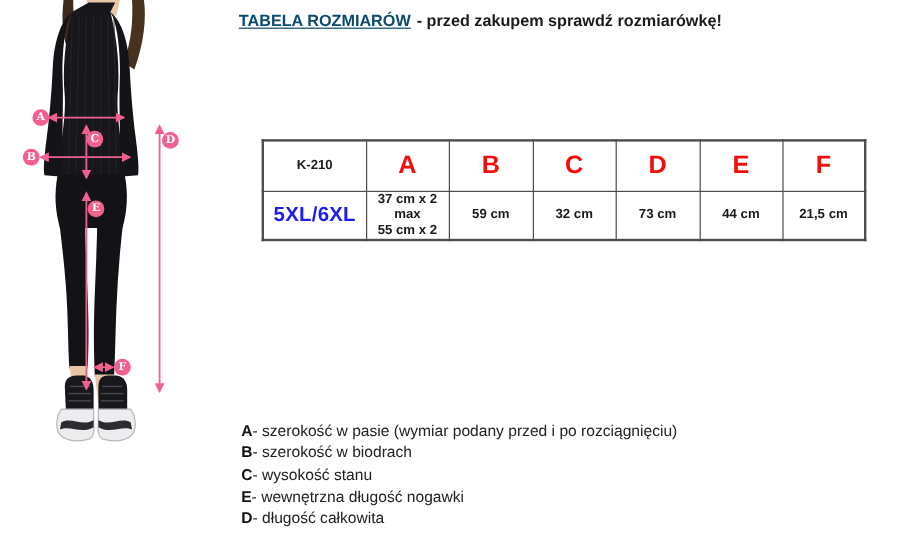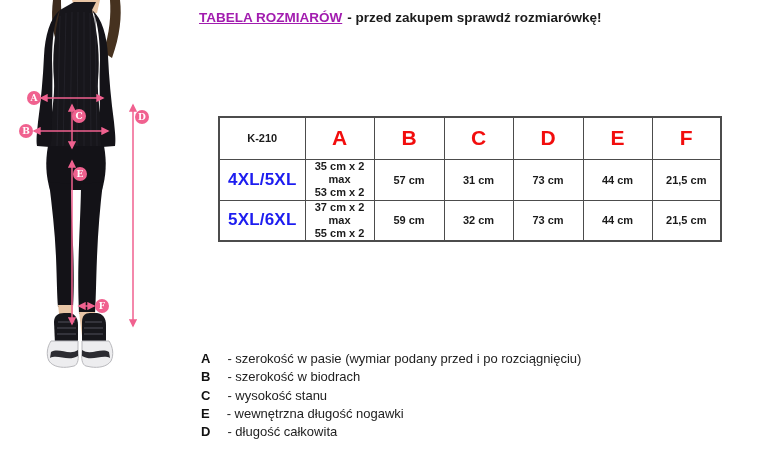--- a/index.html
+++ b/index.html
@@ -3,41 +3,41 @@
 <meta charset="utf-8">
 <style>
   * { margin:0; padding:0; box-sizing:border-box; }
   html,body { background:#ffffff; }
   body { font-family:"Liberation Sans", sans-serif; color:#1b1b1b; }
   .page { position:relative; width:768px; height:460px; background:#ffffff; overflow:hidden; }
 
   
   .title-block { position:absolute; left:199px; top:9px; width:560px; }
   .title-line { font-size:13.5px; font-weight:700; line-height:17px; white-space:nowrap; }
-  .title-red { color:#a21caf; text-decoration:underline; }
+  .title-red { color:#0c4a6e; text-decoration:underline; }
   .title-rest { color:#1b1b1b; margin-left:5px; }
   .bullets { list-style:disc; margin:5px 0 0 0; padding-left:19px; }
   .bullets li { font-size:12.5px; font-weight:700; line-height:19px; color:#1b1b1b; }
 
   
   .size-table { position:absolute; left:218px; top:116px; border-collapse:collapse; table-layout:fixed; width:502px; border:2px solid #4c4c4c; }
   .size-table th, .size-table td { border:1px solid #4c4c4c; text-align:center; vertical-align:middle; padding:0; background:#ffffff; }
   .size-table tr.head-row { height:42px; }
   .size-table tr.data-row { height:41px; }
   .code-cell { font-size:11px; font-weight:700; color:#1b1b1b; }
   .col-letter { font-size:21px; font-weight:700; color:#f20d0d; font-family:"Liberation Sans", sans-serif; }
   .size-cell { font-size:17px; font-weight:700; color:#1d1df0; letter-spacing:.2px; }
   .val-cell { font-size:11px; font-weight:700; color:#1b1b1b; }
   .a-cell span { display:block; font-size:11px; font-weight:700; line-height:13px; color:#1b1b1b; }
 
   
   .legend { position:absolute; left:201px; top:350px; width:420px; }
   .legend-line { font-size:13px; line-height:18.3px; color:#222; white-space:nowrap; }
   .legend-line b { font-weight:700; color:#111; }
-  .legend-line .legend-text { margin-left:17px; font-weight:400; }
+  .legend-line .legend-text { margin-left:0; font-weight:400; }
 
   
   .figure-wrap { position:absolute; left:0; top:0; width:190px; height:460px; }
 </style>
 </head>
 <body>
 
 <div class="page">
 
   <div class="figure-wrap">
@@ -143,33 +143,20 @@
       <tr class="head-row">
         <th class="code-cell">K-210</th>
         <th class="col-letter">A</th>
         <th class="col-letter">B</th>
         <th class="col-letter">C</th>
         <th class="col-letter">D</th>
         <th class="col-letter">E</th>
         <th class="col-letter">F</th>
       </tr>
       <tr class="data-row">
-        <td class="size-cell">4XL/5XL</td>
-        <td class="a-cell">
-          <span>35 cm x 2</span>
-          <span>max</span>
-          <span>53 cm x 2</span>
-        </td>
-        <td class="val-cell">57 cm</td>
-        <td class="val-cell">31 cm</td>
-        <td class="val-cell">73 cm</td>
-        <td class="val-cell">44 cm</td>
-        <td class="val-cell">21,5 cm</td>
-      </tr>
-      <tr class="data-row">
         <td class="size-cell">5XL/6XL</td>
         <td class="a-cell">
           <span>37 cm x 2</span>
           <span>max</span>
           <span>55 cm x 2</span>
         </td>
         <td class="val-cell">59 cm</td>
         <td class="val-cell">32 cm</td>
         <td class="val-cell">73 cm</td>
         <td class="val-cell">44 cm</td>

